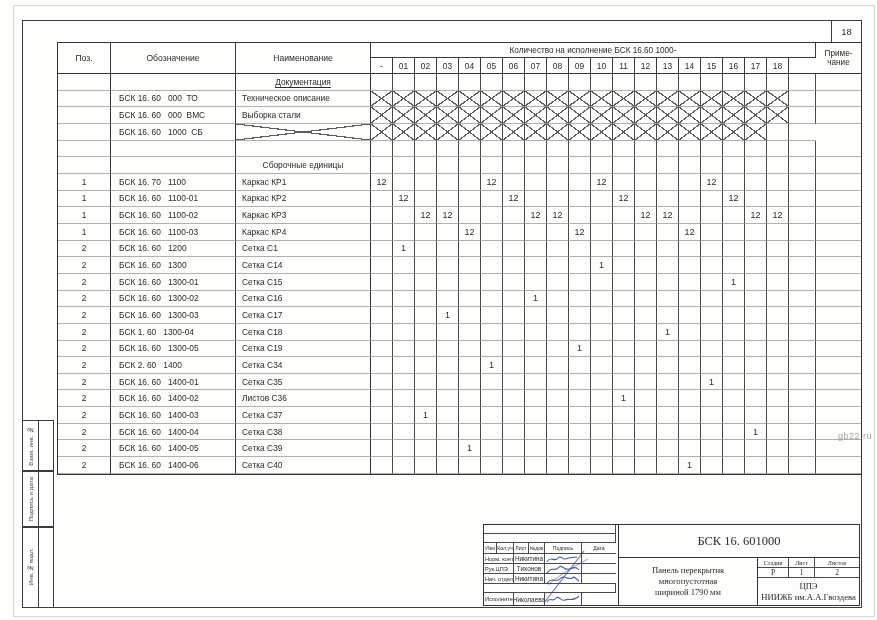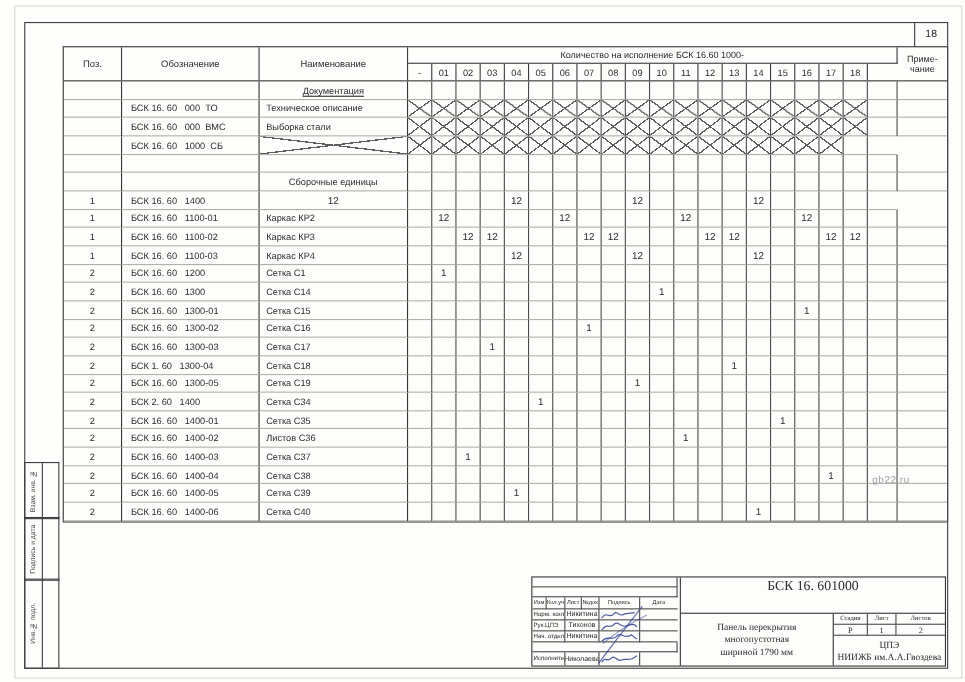--- a/index.html
+++ b/index.html
@@ -44,36 +44,36 @@
   .tb{position:absolute;left:483px;top:524px;width:377px;height:82px;border:1.5px solid #343434;
       box-sizing:border-box;display:flex;background:#fdfdfb;}
   .tb-left{width:134px;border-right:1.4px solid #343434;position:relative;display:grid;
            grid-template-columns:13px 17px 15px 16px 37px 34px;
            grid-template-rows:9px 9px 11px 10px 10px 10px 9px 1fr;}
   .tcell{border-right:.8px solid #4a4a4a;border-bottom:.8px solid #4a4a4a;font-size:5.2px;
          display:flex;align-items:center;justify-content:center;overflow:hidden;white-space:nowrap;}
   .tcell.role{grid-column:1/3;justify-content:flex-start;padding-left:1px;font-size:5.6px;}
   .tcell.nm{grid-column:3/5;font-size:6.4px;}
   .tb-right{flex:1;display:flex;flex-direction:column;}
-  .tb-title{height:32px;border-bottom:1.2px solid #343434;display:flex;align-items:flex-start;justify-content:center;
+  .tb-title{height:32px;border-bottom:1.2px solid #343434;display:flex;align-items:center;justify-content:center;
             font-family:"Liberation Serif",serif;font-size:12.5px;}
   .tb-bottom{flex:1;display:flex;}
   .tb-desc{width:138px;border-right:1.2px solid #343434;display:flex;flex-direction:column;align-items:center;
            justify-content:center;font-family:"Liberation Serif",serif;font-size:8.6px;line-height:11px;text-align:center;}
   .tb-se{flex:1;display:flex;flex-direction:column;}
   .stage-h,.stage-v{display:grid;grid-template-columns:31px 26px 1fr;height:10px;}
   .stage-h div,.stage-v div{border-right:.8px solid #4a4a4a;border-bottom:.8px solid #4a4a4a;
         display:flex;align-items:center;justify-content:center;font-family:"Liberation Serif",serif;font-size:6px;}
   .stage-v div{font-size:7.5px;}
   .stage-h div:last-child,.stage-v div:last-child{border-right:none;}
   .org{flex:1;display:flex;flex-direction:column;align-items:center;justify-content:center;
        font-family:"Liberation Serif",serif;font-size:8.6px;line-height:10.5px;}
   .sig svg{display:block;}
   .sigover{position:absolute;left:0;top:0;pointer-events:none;}
-  .watermark{position:absolute;left:793px;top:431px;font-size:9px;color:#9aa4a0;letter-spacing:.5px;}
+  .watermark{position:absolute;left:838px;top:431px;font-size:9px;color:#9aa4a0;letter-spacing:.5px;}
 </style>
 </head>
 <body>
 
 <div class="sheet">
   <div class="pageedge"></div>
   <div class="frame"></div>
   <div class="pagenum">18</div>
 
   <div class="spec">
@@ -260,21 +260,22 @@
           <div class="c q"></div>
           <div class="c q"></div>
           <div class="c q"></div>
           <div class="c q"></div>
           <div class="c q"></div>
           <div class="c q"></div>
           <div class="c note"></div>
         </div>
         <div class="srow">
           <div class="c pos">1</div>
-          <div class="c desig">БСК 16. 60   1400</div>
+          <div class="c desig">БСК 16. 70   1100</div>
+          <div class="c nam">Каркас КР1</div>
           <div class="c q">12</div>
           <div class="c q"></div>
           <div class="c q"></div>
           <div class="c q"></div>
           <div class="c q"></div>
           <div class="c q">12</div>
           <div class="c q"></div>
           <div class="c q"></div>
           <div class="c q"></div>
           <div class="c q"></div>

